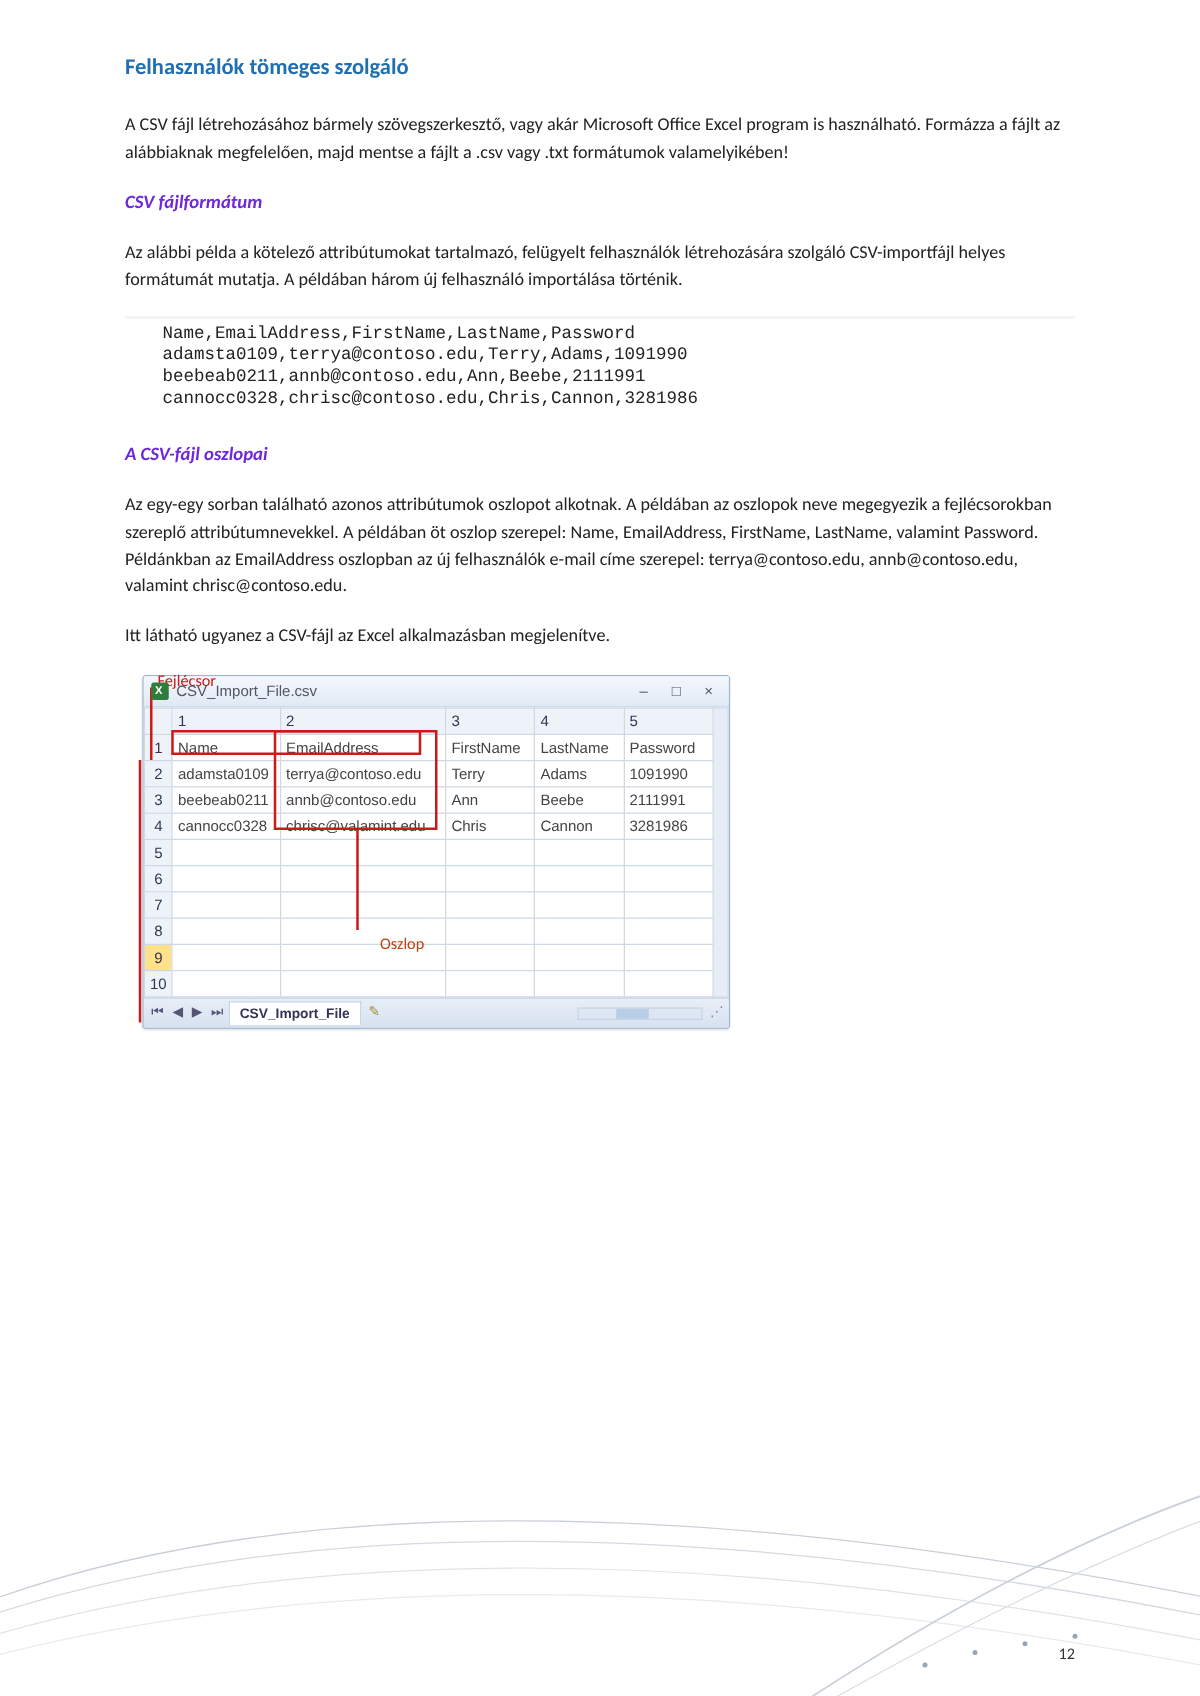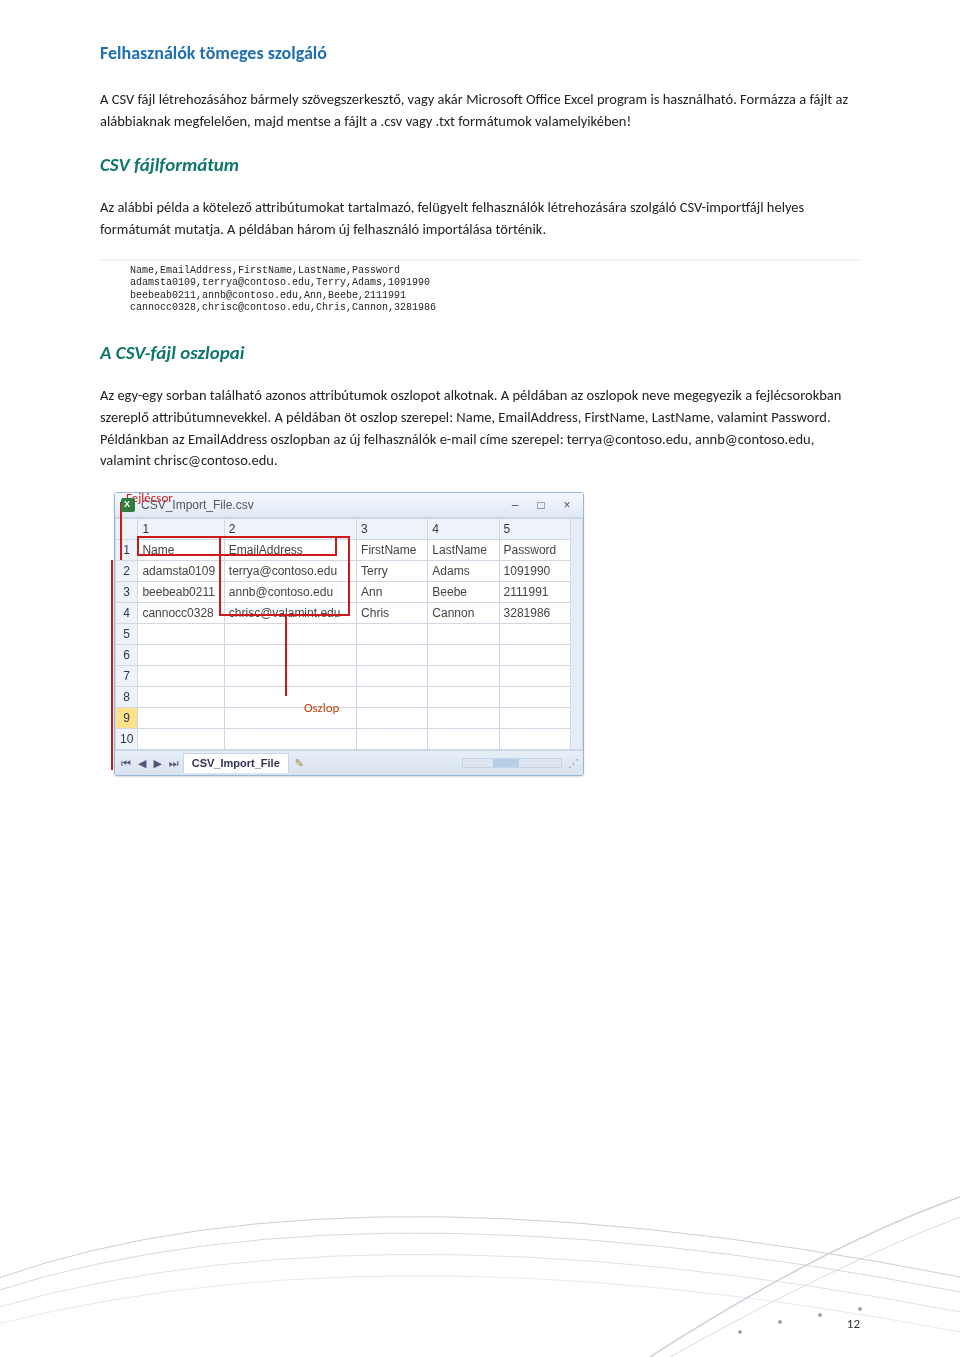--- a/index.html
+++ b/index.html
@@ -18,30 +18,30 @@
     position: relative;
     z-index: 2;
   }
   h2.section-title {
     color: #1f6fb2;
     font-size: 18px;
     font-weight: 600;
     margin-bottom: 22px;
   }
   h3.sub-title {
-    color: #0f766e;
+    color: #6d28d9;
     font-style: italic;
-    font-size: 19px;
+    font-size: 15px;
     font-weight: 600;
     margin: 16px 0 18px 0;
   }
   p { margin-bottom: 18px; }
   pre.code-block {
     font-family: Consolas, "Courier New", monospace;
-    font-size: 10px;
+    font-size: 14px;
     margin: 6px 0 16px 0;
     padding: 4px 30px 8px 30px;
     background: #fff;
     border-top: 2px solid #f2f2f2;
     white-space: pre;
     line-height: 1.25;
   }
   
   .excel-wrap { margin-top: 20px; position: relative; width: 485px; }
   .annot-fejlec {
@@ -163,20 +163,21 @@
   <h3 class="sub-title">CSV fájlformátum</h3>
   <p>Az alábbi példa a kötelező attribútumokat tartalmazó, felügyelt felhasználók létrehozására szolgáló CSV-importfájl helyes formátumát mutatja. A példában három új felhasználó importálása történik.</p>
 
   <pre class="code-block">Name,EmailAddress,FirstName,LastName,Password
 adamsta0109,terrya@contoso.edu,Terry,Adams,1091990
 beebeab0211,annb@contoso.edu,Ann,Beebe,2111991
 cannocc0328,chrisc@contoso.edu,Chris,Cannon,3281986</pre>
 
   <h3 class="sub-title">A CSV-fájl oszlopai</h3>
   <p>Az egy-egy sorban található azonos attribútumok oszlopot alkotnak. A példában az oszlopok neve megegyezik a fejlécsorokban szereplő attribútumnevekkel. A példában öt oszlop szerepel: Name, EmailAddress, FirstName, LastName, valamint Password. Példánkban az EmailAddress oszlopban az új felhasználók e-mail címe szerepel: terrya@contoso.edu, annb@contoso.edu, valamint chrisc@contoso.edu.</p>
+  <p>Itt látható ugyanez a CSV-fájl az Excel alkalmazásban megjelenítve.</p>
 
   <div class="excel-wrap">
     <span class="annot-fejlec">Fejlécsor</span>
     <div class="annot-fejlec-line"></div>
     <div class="annot-left-line"></div>
 
     <div class="excel-window">
       <div class="excel-title">
         <span class="excel-icon"></span>
         <span class="excel-title-text">CSV_Import_File.csv</span>

